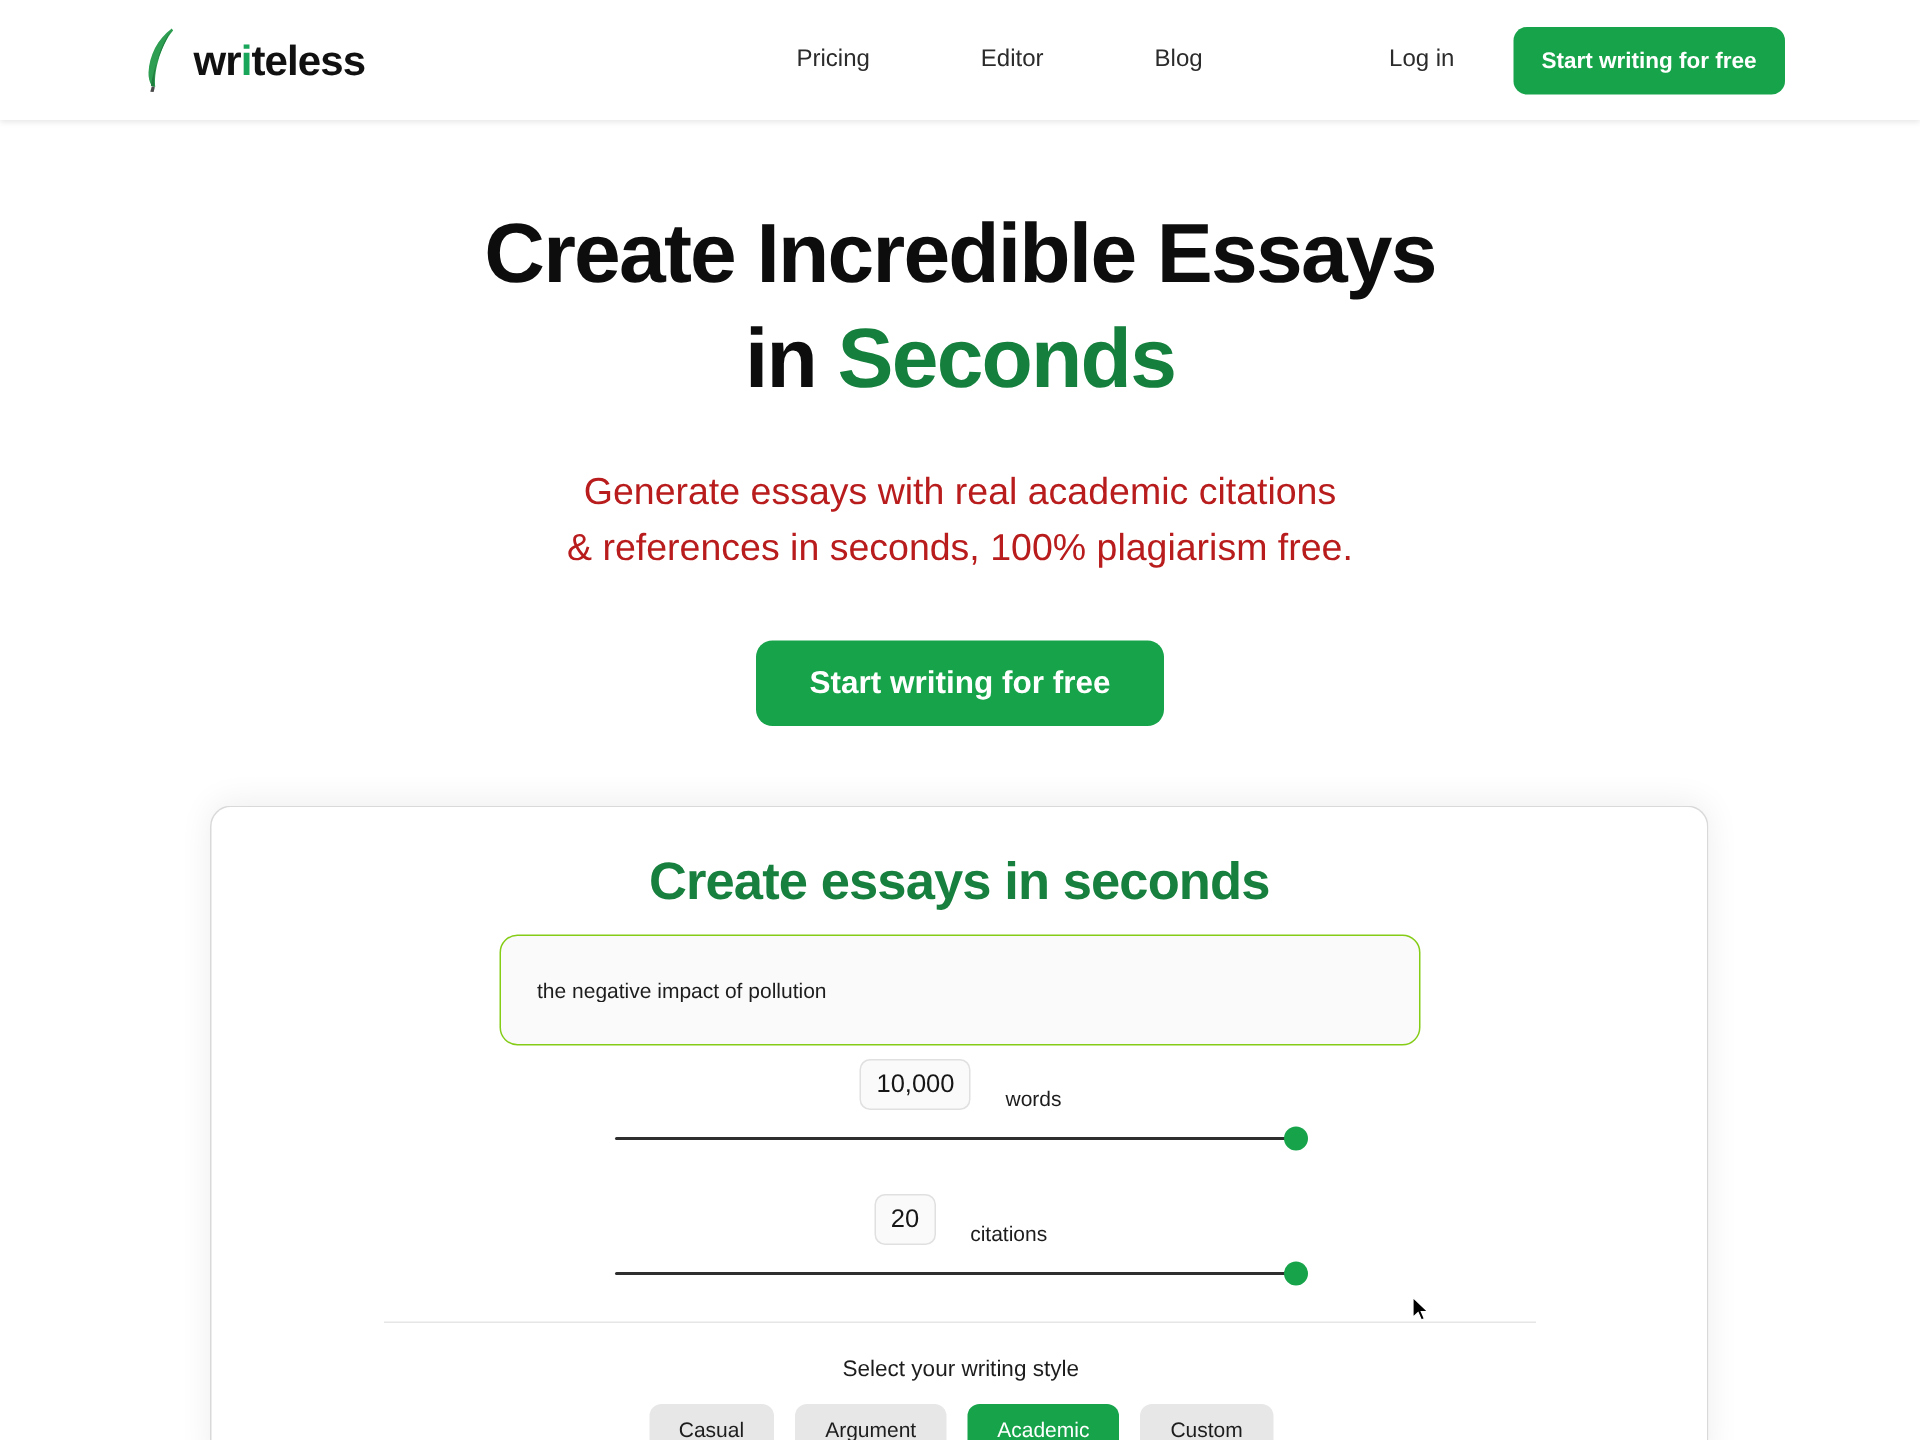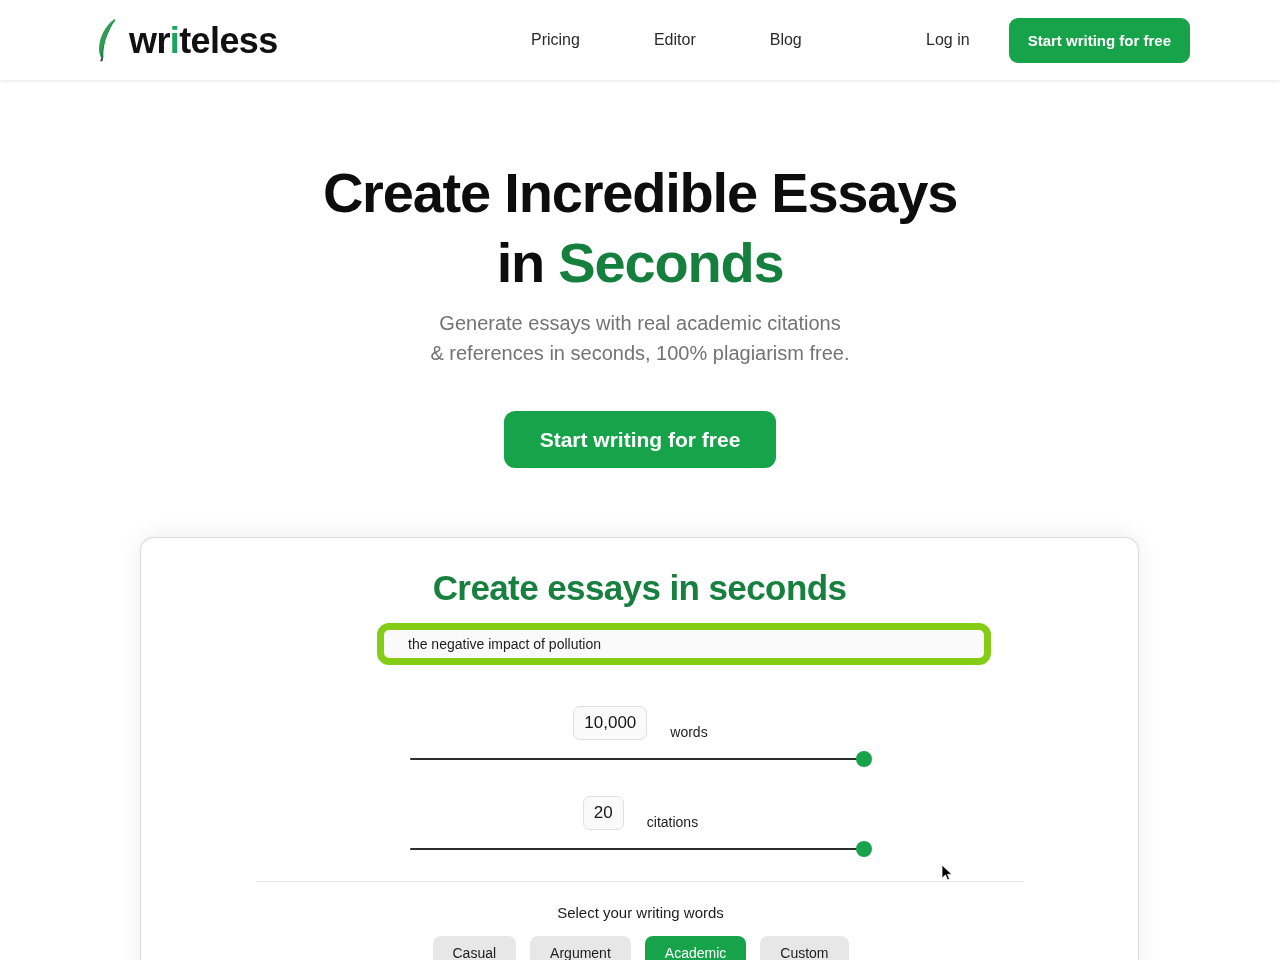--- a/index.html
+++ b/index.html
@@ -19,21 +19,21 @@
     box-shadow:0 1px 4px rgba(0,0,0,.10);
     z-index:20;
   }
   #brand{
     position:absolute; left:94px; top:16px;
     display:flex; align-items:center; gap:9px;
     height:48px;
   }
   #brand-mark{ width:26px; height:46px; display:block; }
   #brand-name{
-    font-size:36px; font-weight:700; color:#111111;
+    font-size:28px; font-weight:700; color:#111111;
     letter-spacing:-0.6px; line-height:1;
     position:relative; top:1px;
   }
   .brand-dot{ color:#1aa65a; }
 
   #main-nav{
     position:absolute; left:531px; top:0; height:80px;
     display:flex; align-items:center; gap:12px;
   }
   .nav-link{
@@ -56,30 +56,30 @@
     font-size:15px; font-weight:700;
     border:none; border-radius:9px;
     padding:0 19px; height:45px;
     cursor:pointer; white-space:nowrap;
     font-family:"Liberation Sans", sans-serif;
   }
 
   
   #hero{ position:absolute; top:80px; left:0; width:1280px; }
   #hero-headline{
-    margin-top:78px;
+    margin-top:54px;
     text-align:center;
     font-size:56px; font-weight:700; color:#0d0d0d;
     letter-spacing:-1.2px; line-height:1.25;
   }
   .headline-accent{ color:#15803d; }
 
   #hero-sub{
-    margin-top:11px; text-align:center;
-    font-size:20px; color:#737373; line-height:1.48; font-weight:400;
+    margin-top:36px; text-align:center;
+    font-size:25px; color:#b91c1c; line-height:1.48; font-weight:400;
   }
 
   #hero-cta-wrap{ margin-top:43px; text-align:center; }
   #hero-cta{
     display:inline-block;
     background:#16a34a; color:#ffffff;
     font-size:21px; font-weight:700;
     border:none; border-radius:11px;
     padding:0 36px; height:57px; line-height:57px;
     cursor:pointer;
@@ -99,29 +99,28 @@
     overflow:hidden;
   }
   #card-title{
     margin-top:30px; text-align:center;
     font-size:35px; font-weight:700; color:#18803f;
     letter-spacing:-0.6px;
   }
 
   #topic-input{
     position:absolute; left:192px; top:85px;
-    width:614px; height:42px;
+    width:614px; height:74px;
     background:#fafafa;
-    border:7px solid #84cc16;
+    border:1px solid #84cc16;
     border-radius:12px;
     font-family:"Liberation Sans", sans-serif;
     font-size:14px; color:#1d1d1d;
     padding:0 24px;
     outline:none;
-    margin-left:44px;
   }
 
   
   .slider-group{ position:absolute; left:0; width:999px; }
   #words-group{ top:165px; }
   #citations-group{ top:255px;text-align:right; }
 
   .value-row{
     position:relative; height:40px;
     display:flex; align-items:center; justify-content:center;gap:17px;
@@ -250,21 +249,21 @@
       <span class="value-unit">citations</span>
     </div>
   </div>
   <div class="slider-track-wrap" id="citations-track-wrap">
     <div class="slider-track"></div>
     <div class="slider-thumb"></div>
   </div>
 
   <div id="card-divider"></div>
 
-  <div id="style-label">Select your writing words</div>
+  <div id="style-label">Select your writing style</div>
 
   <div id="style-options">
     <button class="style-pill">Casual</button>
     <button class="style-pill">Argument</button>
     <button class="style-pill selected">Academic</button>
     <button class="style-pill">Custom</button>
   </div>
 </div>
 
 <svg id="mouse-cursor" viewBox="0 0 12 18">

